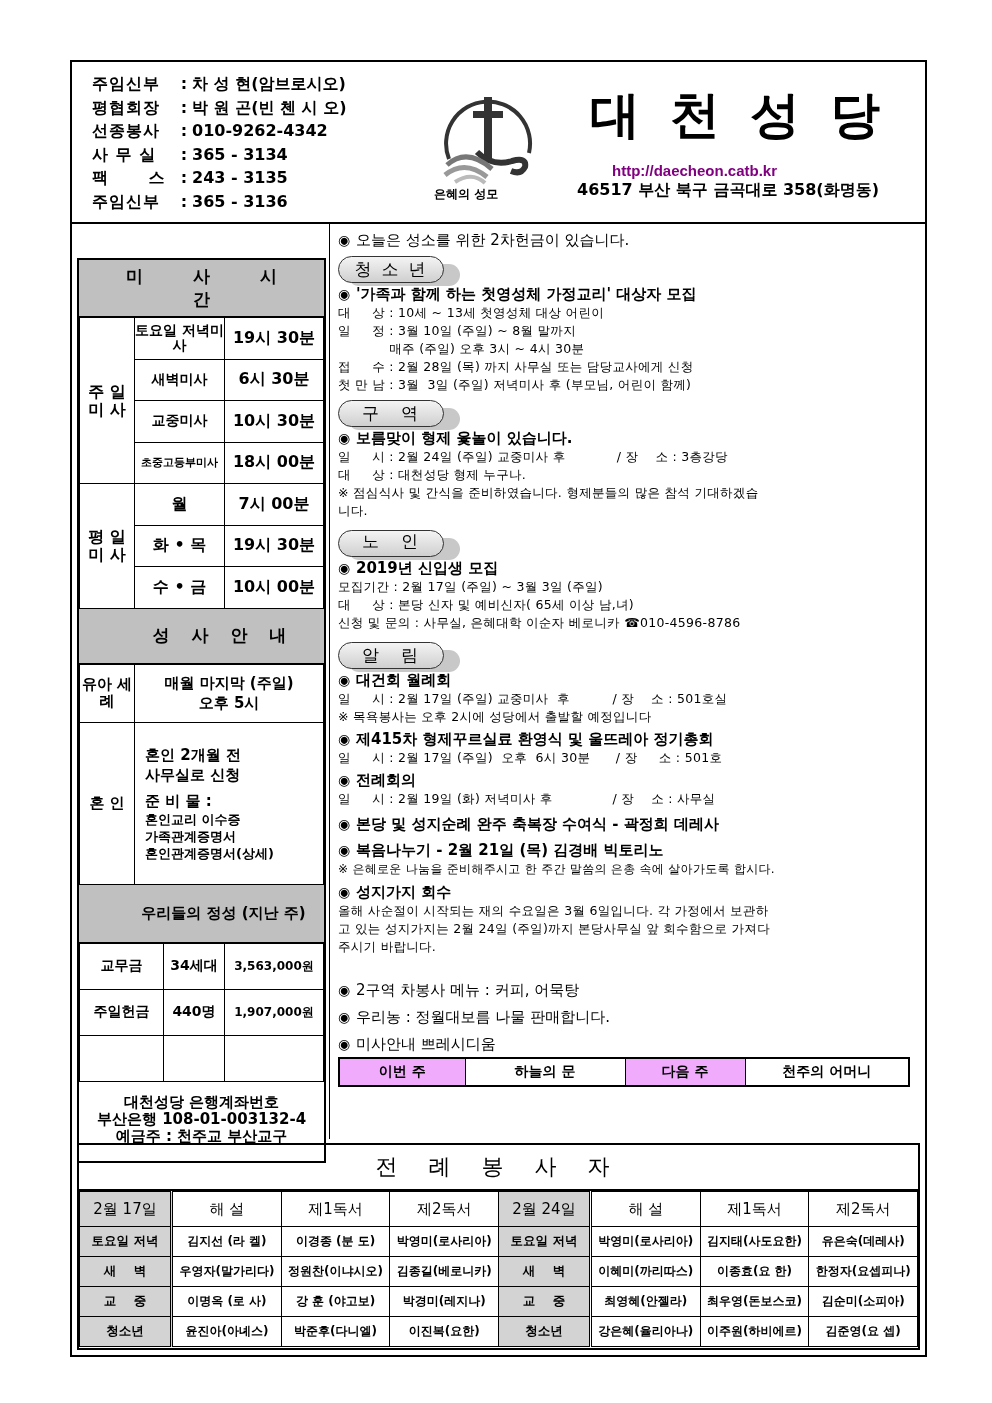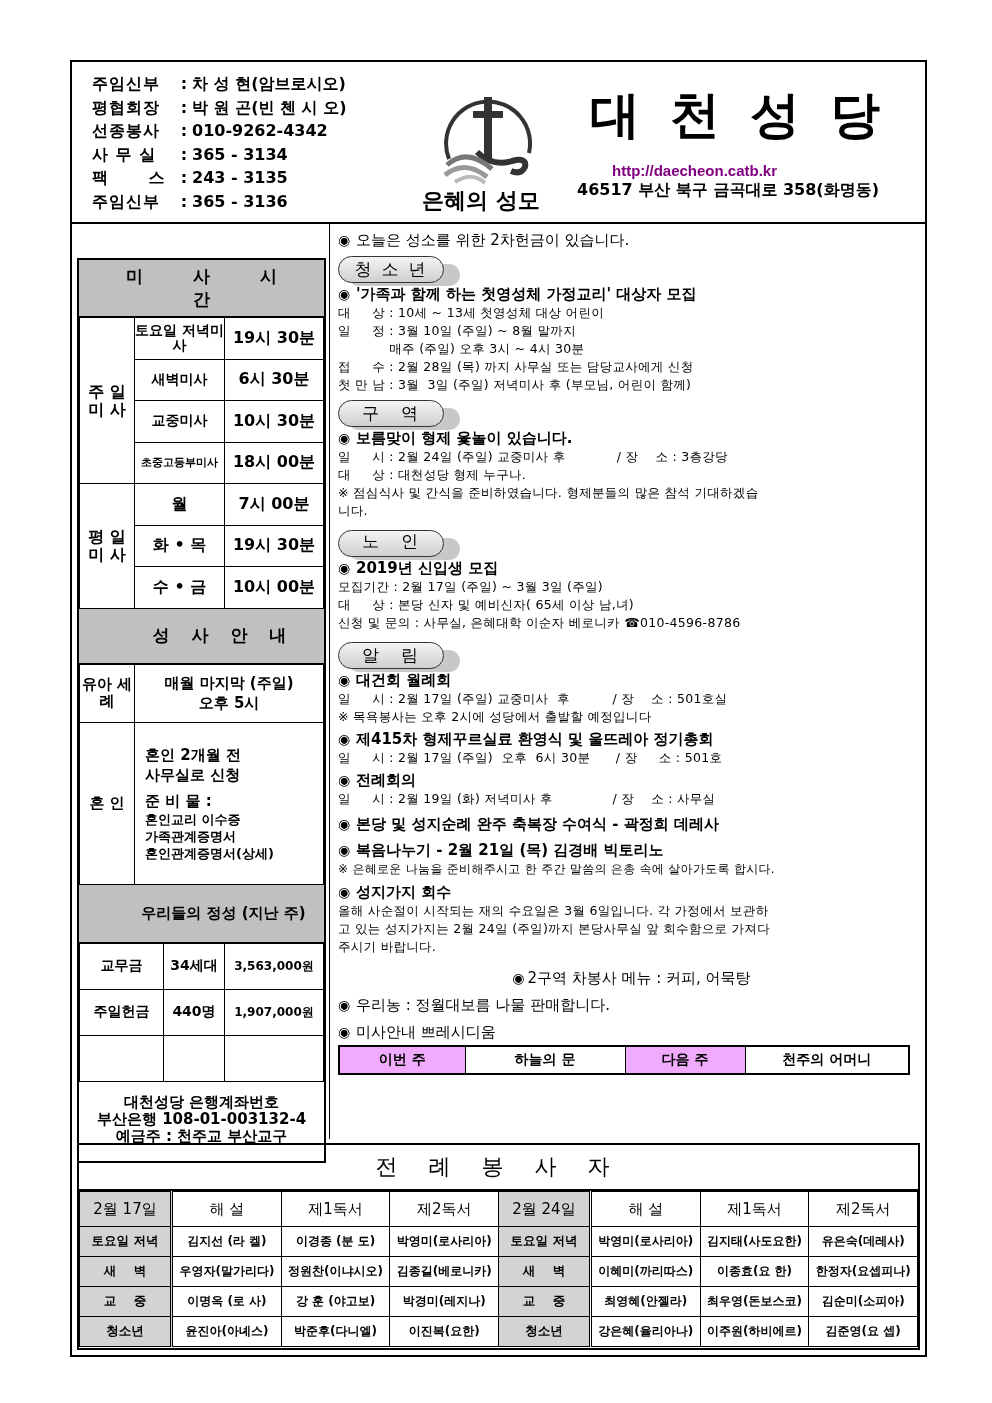--- a/index.html
+++ b/index.html
@@ -6,21 +6,21 @@
   body { width: 992px; height: 1403px; background: #fff; position: relative; font-family: "DejaVu Sans", sans-serif; color: #000; overflow: hidden; }
   .page { position: absolute; left: 70px; top: 60px; width: 857px; height: 1297px; border: 2px solid #000; }
 
   
   .header { position: absolute; left: 0; top: 0; width: 853px; height: 162px; border-bottom: 2px solid #000; }
   .info { position: absolute; left: 20px; top: 10px; font-family: "DejaVu Sans", sans-serif; font-weight: bold; font-size: 16px; line-height: 23.5px; }
   .info-row { display: flex; white-space: nowrap; }
   .info-label { display: inline-block; width: 84px; letter-spacing: 1px; }
   .info-sep { display: inline-block; width: 16px; text-align: center; }
   .logo { position: absolute; left: 365px; top: 25px; width: 100px; height: 100px; }
-  .logo-caption { position: absolute; left: 350px; top: 124px; font-weight: bold; font-size: 22px; }
+  .logo-caption { position: absolute; left: 362px; top: 124px; font-weight: bold; font-size: 12px; }
   .title { position: absolute; left: 518px; top: 20px; font-size: 50px; font-weight: bold; letter-spacing: 30px; font-family: "DejaVu Sans", sans-serif; }
   .url { position: absolute; left: 540px; top: 100px; color: #800080; font-size: 15px; font-weight: bold; font-family: "Liberation Sans", sans-serif; }
   .address { position: absolute; left: 505px; top: 118px; font-weight: bold; font-size: 16px; }
 
   
   .left { position: absolute; left: 5px; top: 168px; width: 249px; height: 905px; border: 2px solid #000; margin-top: 28px; }
   .vdiv { position: absolute; left: 257px; top: 162px; width: 1px; height: 915px; background: #000; }
   .sec-head { background: #c0c0c0; text-align: center; font-weight: bold; font-size: 17px; border-bottom: 1px solid #000; display: flex; align-items: center; justify-content: center; padding-left: 44px; }
   table.grid { border-collapse: collapse; width: 100%; font-weight: bold; }
   table.grid td { border: 1px solid #000; text-align: center; vertical-align: middle; }
@@ -249,21 +249,21 @@
     <div class="line-b" style="margin-top:6px;"><span class="bullet">◉</span><span>본당 및 성지순례 완주 축복장 수여식 - 곽정희 데레사</span></div>
 
     <div class="line-b" style="margin-top:6px;"><span class="bullet">◉</span><span>복음나누기 - 2월 21일 (목) 김경배 빅토리노</span></div>
     <div class="line" style="font-size:12px;">※ 은혜로운 나눔을 준비해주시고 한 주간 말씀의 은총 속에 살아가도록 합시다.</div>
 
     <div class="line-b" style="margin-top:4px;"><span class="bullet">◉</span><span>성지가지 회수</span></div>
     <div class="line">올해 사순절이 시작되는 재의 수요일은 3월 6일입니다. 각 가정에서 보관하</div>
     <div class="line">고 있는 성지가지는 2월 24일 (주일)까지 본당사무실 앞 회수함으로 가져다</div>
     <div class="line">주시기 바랍니다.</div>
 
-    <div class="line-b" style="margin-top:12px;font-weight:normal;text-align:center;"><span class="bullet">◉</span><span>2구역 차봉사 메뉴 : 커피, 어묵탕</span></div>
+    <div class="line-b" style="margin-top:24px;font-weight:normal;"><span class="bullet">◉</span><span>2구역 차봉사 메뉴 : 커피, 어묵탕</span></div>
     <div class="line-b" style="margin-top:7px;font-weight:normal;"><span class="bullet">◉</span><span>우리농 : 정월대보름 나물 판매합니다.</span></div>
     <div class="line-b" style="margin-top:7px;font-weight:normal;"><span class="bullet">◉</span><span>미사안내 쁘레시디움</span></div>
 
     <table class="mass-guide">
       <tbody>
           <tr>
         <td class="gray" style="width:126px;">이번 주</td>
         <td style="width:160px;">하늘의 문</td>
         <td class="gray" style="width:120px;">다음 주</td>
         <td>천주의 어머니</td>

